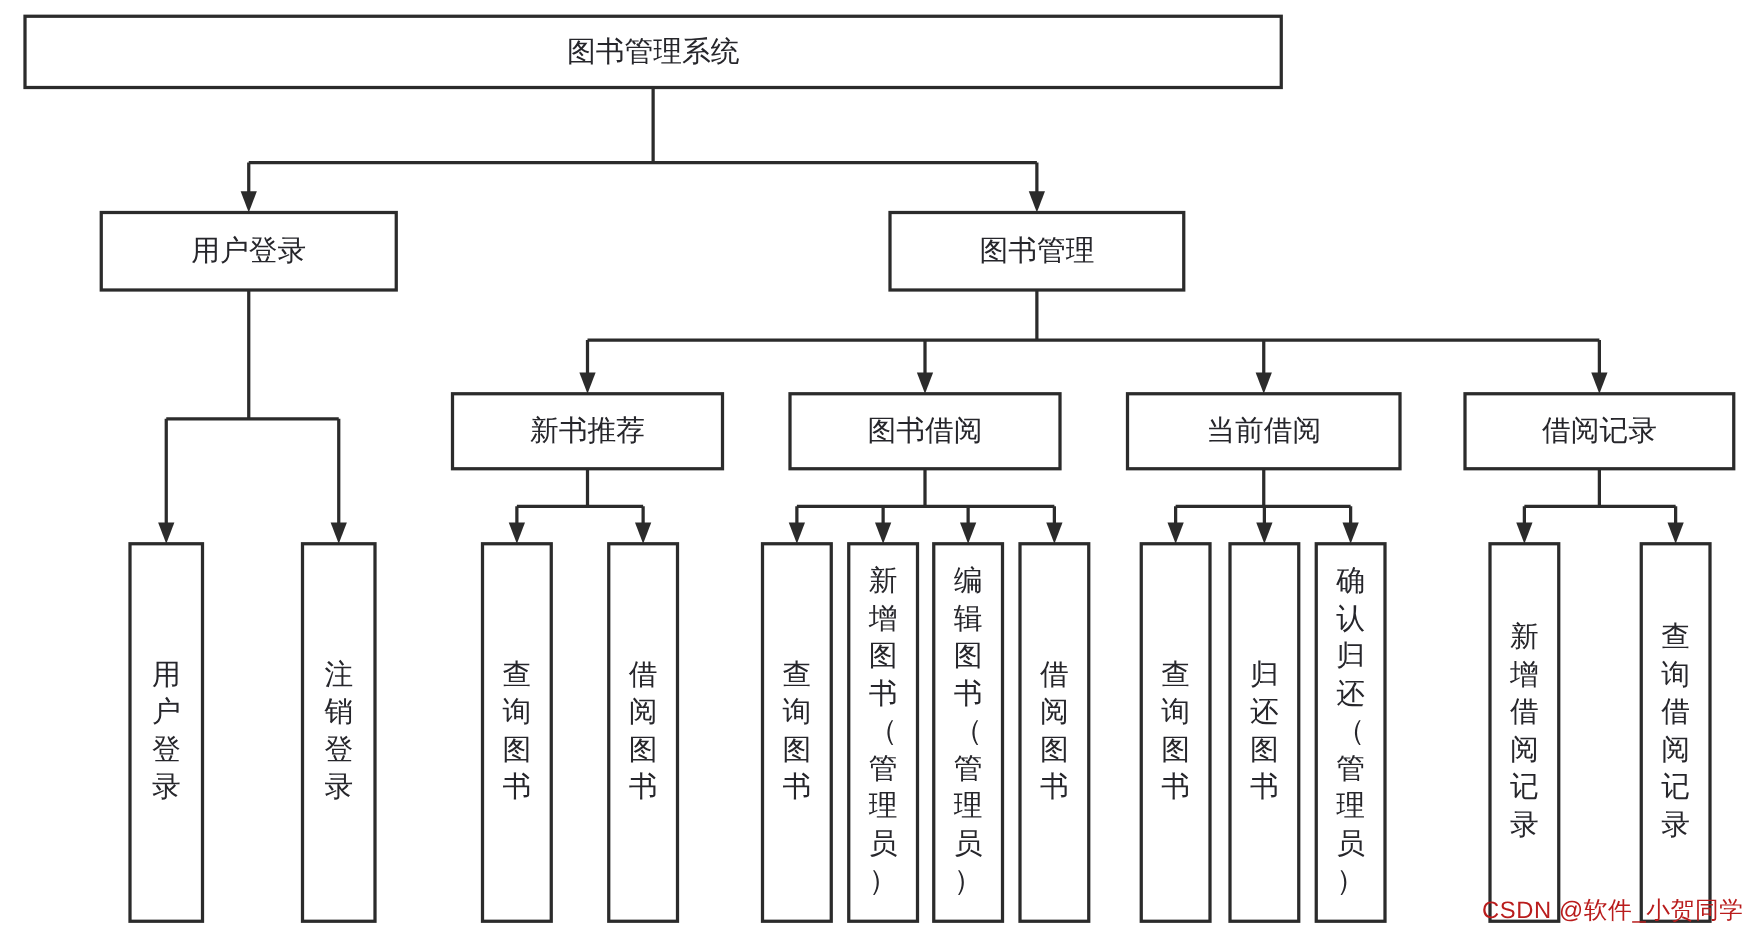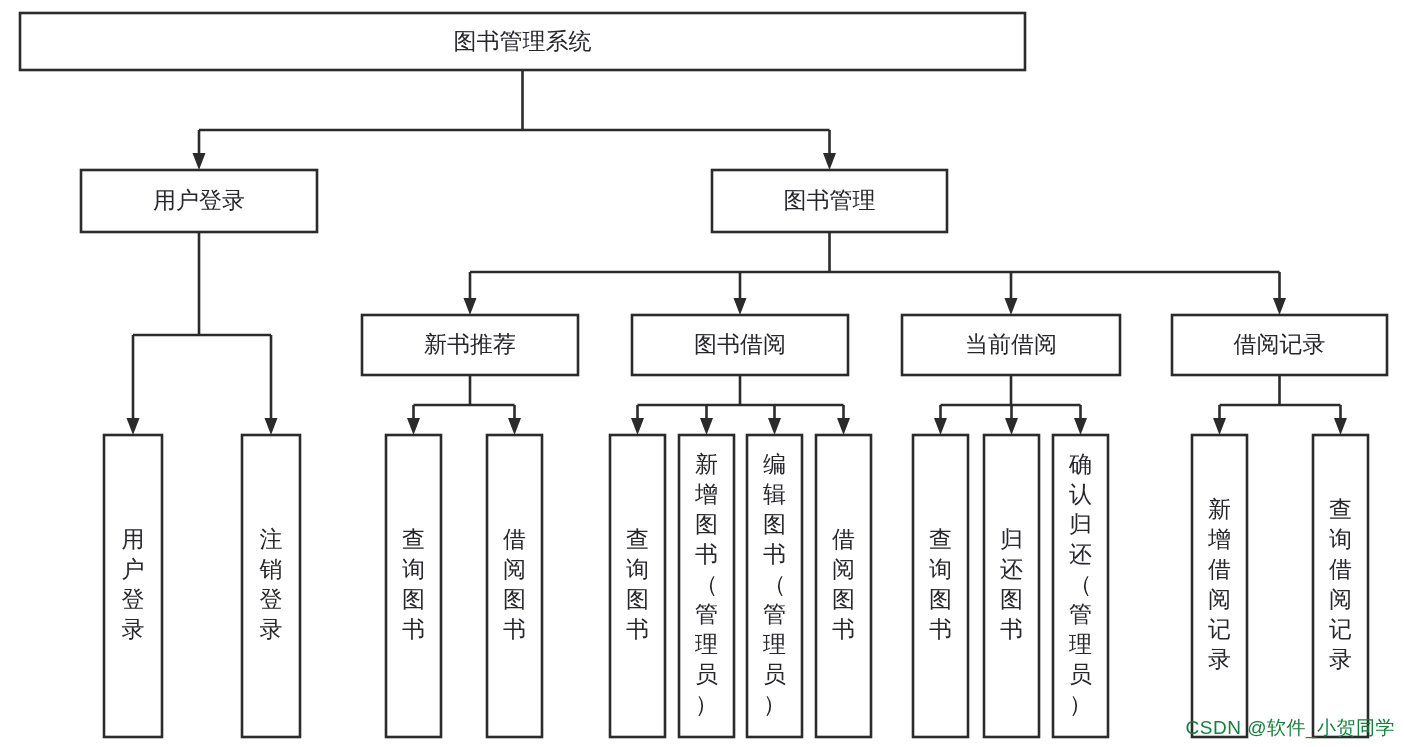--- a/index.html
+++ b/index.html
@@ -58,21 +58,21 @@
     text-anchor: middle;
     dominant-baseline: middle;
     white-space: pre;
   }
   .watermark {
     position: absolute;
     right: 10px;
     bottom: 6px;
     font-family: "Liberation Sans", "DejaVu Sans", sans-serif;
     font-size: 19px;
-    color: #15803d;
+    color: #b91c1c;
     letter-spacing: 0.5px;
     pointer-events: none;
     user-select: none;
     white-space: pre;
   }
 </style>
 </head>
 <body>
 
 <div id="diagram-root">

